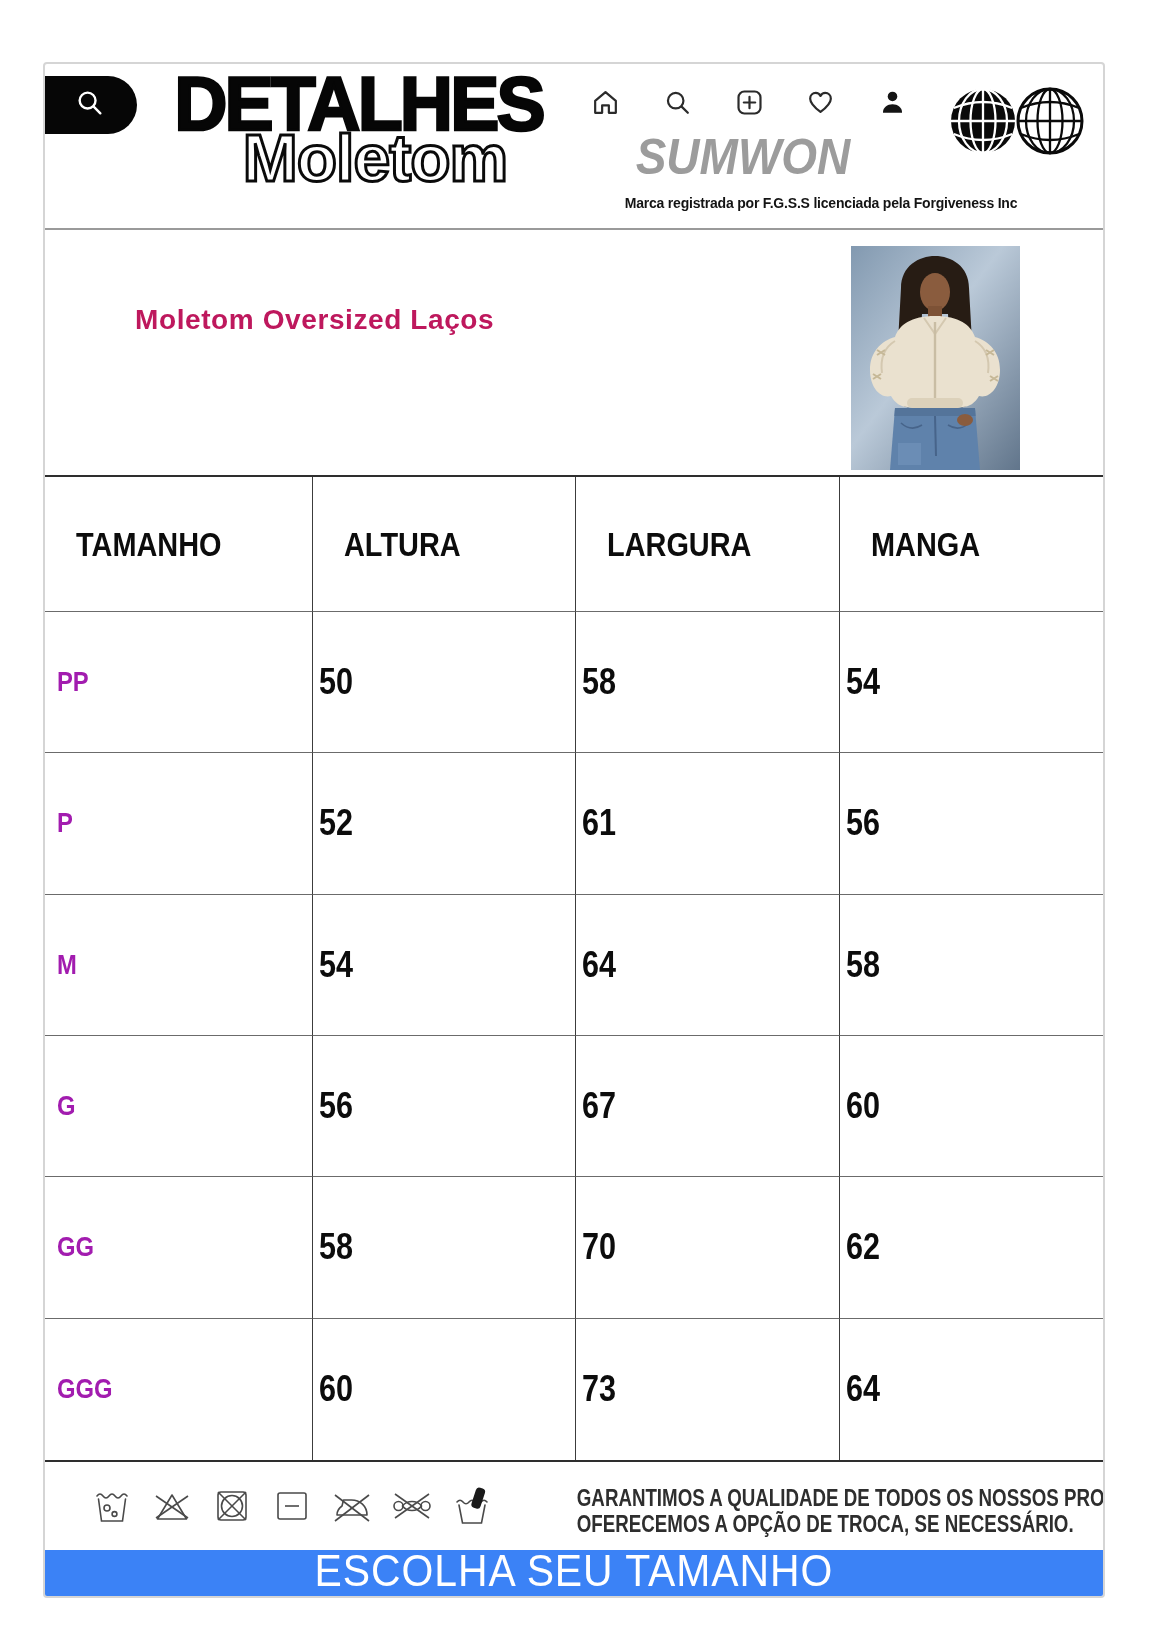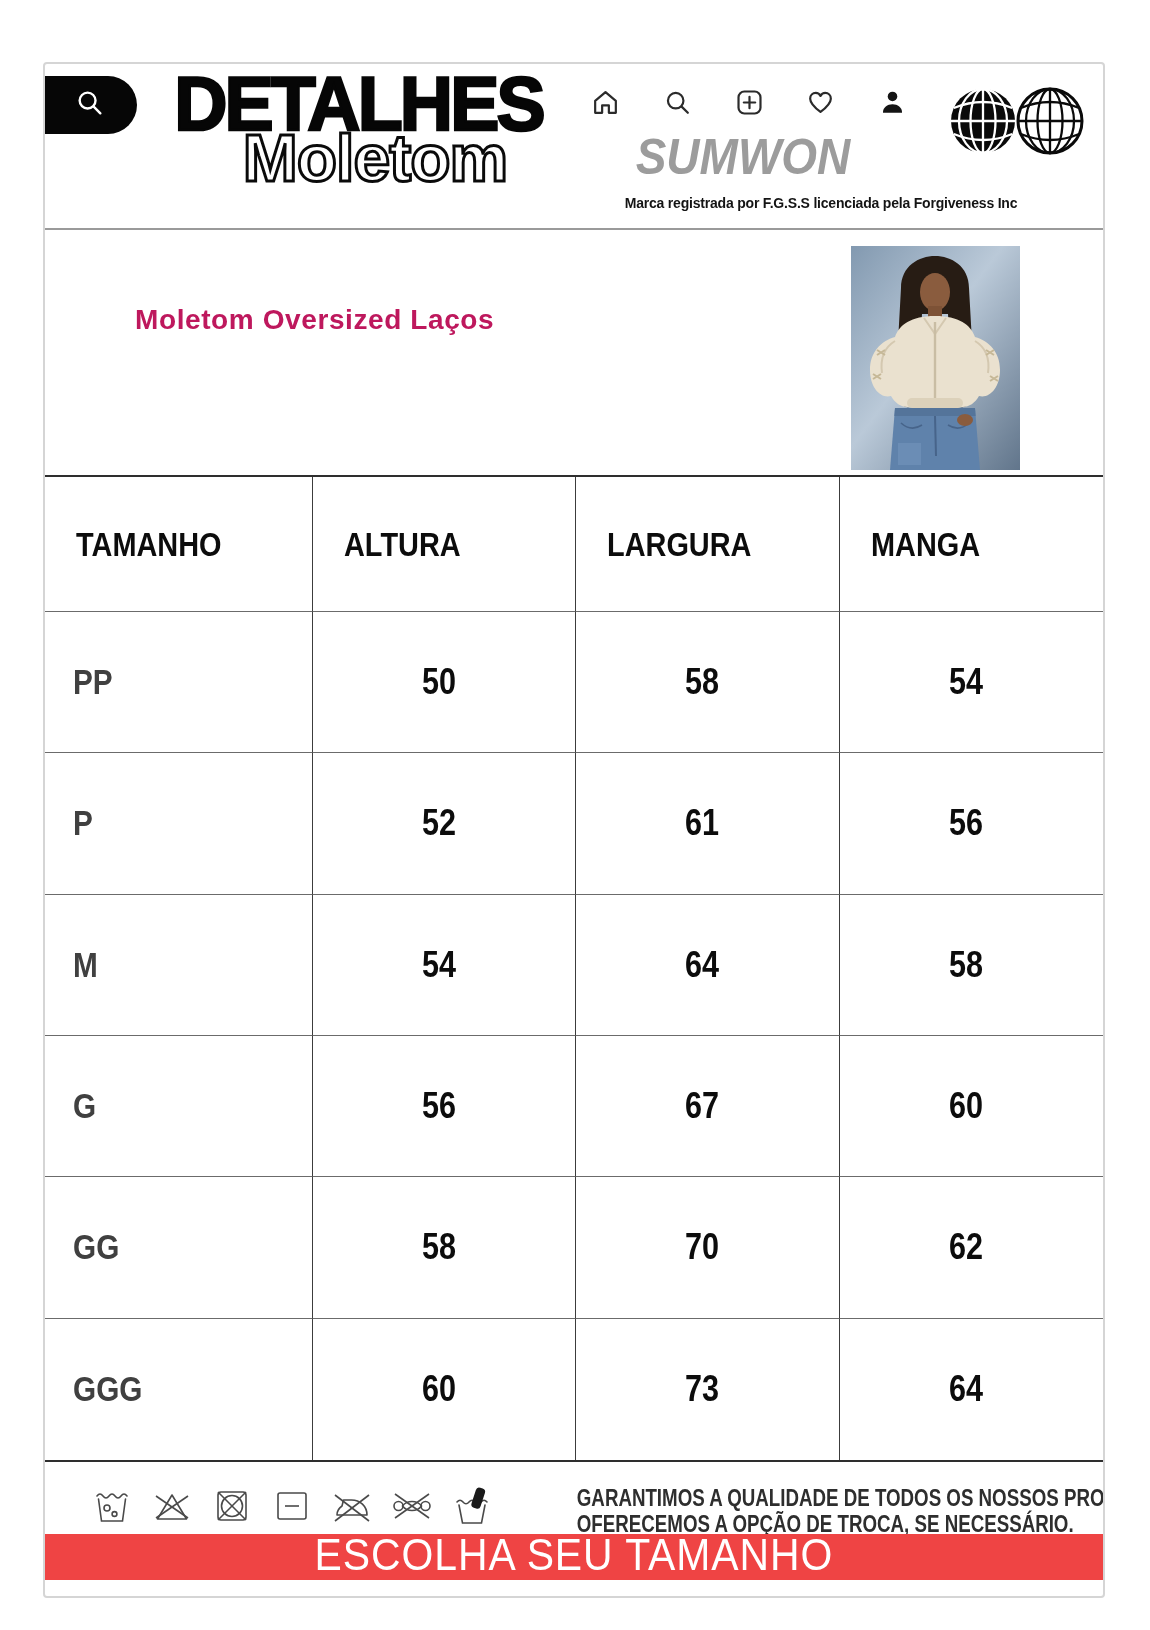--- a/index.html
+++ b/index.html
@@ -22,33 +22,33 @@
   .photo{position:absolute;left:806px;top:182px;width:169px;height:224px;}
 
   
   .size-table{position:absolute;left:0;top:411px;width:100%;height:987px;display:grid;grid-template-columns:268px 263px 264px 1fr;grid-template-rows:135px repeat(6,1fr);border-top:2px solid #2e2e2e;border-bottom:2px solid #2e2e2e;box-sizing:border-box;}
   .cell{border-right:1.5px solid #3c3c3c;border-bottom:1.5px solid #6b6b6b;display:flex;align-items:center;box-sizing:border-box;}
   .cell.lastcol{border-right:none;}
   .cell.lastrow{border-bottom:none;}
   .cell span{display:inline-block;transform:scaleX(.85);white-space:nowrap;}
   .th{font-size:34px;font-weight:700;color:#0c0c0c;padding-left:31px;}
   .th span{transform-origin:left center;}
-  .td-size{font-size:35px;font-weight:700;color:#404040;padding-left:28px;}
+  .td-size{font-size:28px;font-weight:700;color:#a21caf;padding-left:12px;}
   .td-size span{transform-origin:left center;}
-  .td-num{font-size:36px;font-weight:700;color:#0c0c0c;justify-content:center;padding-right:16px;}
+  .td-num{font-size:36px;font-weight:700;color:#0c0c0c;justify-content:flex-start;padding-right:16px;}
   .td-num span{transform-origin:right center;}
 
   
   .care-row{position:absolute;left:44px;top:1420px;width:406px;height:48px;display:flex;justify-content:space-between;align-items:center;}
   .care-row svg{width:46px;height:46px;}
   .guarantee{position:absolute;left:468px;top:1421px;width:580px;text-align:center;font-weight:700;font-size:24px;line-height:26px;color:#2e2e2e;transform:scaleX(.78);transform-origin:center top;letter-spacing:0;}
   .guarantee div{white-space:nowrap;}
 
   
-  .cta-bar{position:absolute;left:0;bottom:16px;width:100%;height:46px;background:#ef4444;display:flex;align-items:center;justify-content:center;cursor:pointer;}
+  .cta-bar{position:absolute;left:0;bottom:0;width:100%;height:46px;background:#3b82f6;display:flex;align-items:center;justify-content:center;cursor:pointer;}
   .cta-bar span{color:#ffffff;font-size:44px;font-weight:400;letter-spacing:1px;display:inline-block;transform:scaleX(.93) translateY(-2px);white-space:nowrap;}
 </style>
 </head>
 <body>
 
 <div class="card">
 
   <div class="hdr">
 
     <div class="search-pill">

